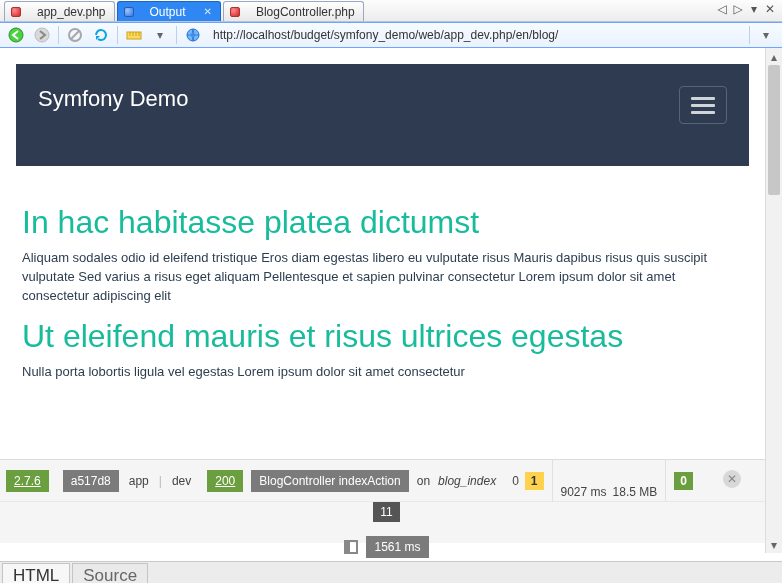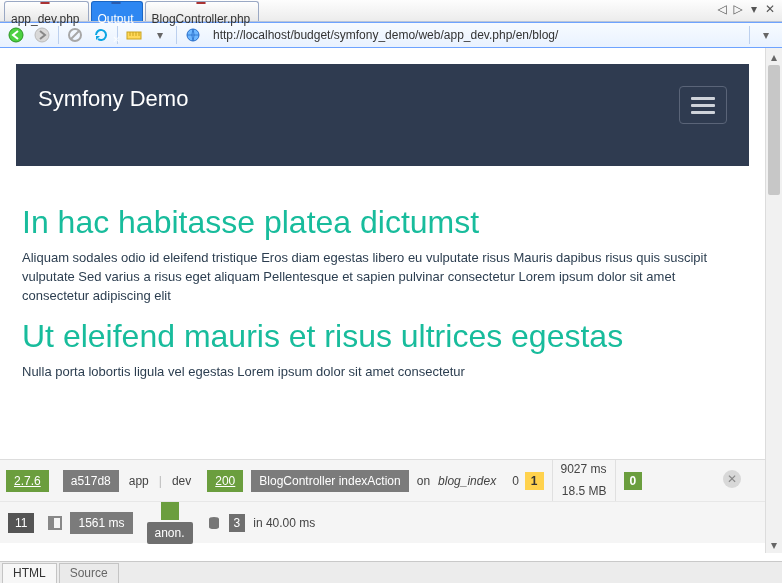--- a/index.html
+++ b/index.html
@@ -1,19 +1,19 @@
 <!DOCTYPE html>
 <html><head>
 <meta charset="utf-8">
 <style>
   * { box-sizing: border-box; margin: 0; padding: 0; }
   html, body { width: 782px; height: 583px; font-family: "Segoe UI", Arial, sans-serif; font-size: 12px; background: #fff; }
   
   .tabstrip { height: 22px; background: linear-gradient(#fdfdfd,#ececec); border-bottom: 1px solid #b8c4d8; display: flex; align-items: flex-end; padding-left: 4px; position: relative; }
-  .tab { height: 20px; display: flex; align-items: center; padding: 0 8px 0 6px; gap: 8px; border: 1px solid #9aa8c4; border-bottom: none; border-radius: 3px 3px 0 0; margin-right: 2px; background: linear-gradient(#fefefe,#e8e8e8); color: #333; cursor: pointer; flex-direction: column; }
+  .tab { height: 20px; display: flex; align-items: center; padding: 0 8px 0 6px; gap: 16px; border: 1px solid #9aa8c4; border-bottom: none; border-radius: 3px 3px 0 0; margin-right: 2px; background: linear-gradient(#fefefe,#e8e8e8); color: #333; cursor: pointer; }
   .tab.active { background: #2e87f2; color: #fff; border-color: #1b66c4; }
   .tab .red-dot { width: 10px; height: 10px; border: 1px solid #a33; background: radial-gradient(circle at 30% 30%, #ff8d8d, #d62424); border-radius: 2px; }
   .tab .blue-dot { width: 10px; height: 10px; border: 1px solid #2a5db0; background: radial-gradient(circle at 30% 30%, #9fc7ff, #2e75e6); border-radius: 2px; }
   .tab .close { font-size: 10px; opacity: .8; margin-left: 2px; }
   .tabstrip-right { position: absolute; right: 6px; top: 2px; display: flex; gap: 4px; color: #555; }
   .arrow-ico { width: 12px; text-align: center; cursor: pointer; }
   
   .toolbar { height: 26px; border-top: 1px solid #6ea3ff; border-bottom: 1px solid #6ea3ff; background: linear-gradient(#f7fbff,#e9f2ff); display: flex; align-items: center; padding: 0 6px; gap: 6px; }
   .tool-btn { width: 20px; height: 20px; display: flex; align-items: center; justify-content: center; border-radius: 3px; cursor: pointer; }
   .vsep { width: 1px; height: 18px; background: #bcd0ee; }
@@ -38,31 +38,31 @@
   p.ptxt { color: #2c3e50; font-size: 13px; line-height: 1.45; margin-bottom: 6px; }
   
   .sf-bar { position: absolute; left: 0; right: 17px; bottom: 52px; background: #f5f5f5; border-top: 1px solid #ddd; height: 42px; display: flex; align-items: center; font-size: 12px; color: #444; }
   .sf-badge { padding: 4px 8px; color: #fff; background: #6b9e3e; margin: 0 6px 0 6px; text-decoration: underline; }
   .sf-gray { padding: 4px 8px; background: #7b7b7b; color: #fff; }
   .sf-cell { padding: 0 8px; border-right: 1px solid #e0e0e0; height: 100%; display: flex; align-items: center; gap: 6px; }
   .sf-cell.noborder { border-right: none; }
   .chip-y { background: #ffd24d; color: #333; padding: 2px 6px; font-weight: bold; }
   .chip-g { background: #6b9e3e; color: #fff; padding: 2px 6px; font-weight: bold; }
   .sf-x { position: absolute; right: 24px; top: 10px; width: 18px; height: 18px; border-radius: 50%; background: #d8d8d8; color: #888; display: flex; align-items: center; justify-content: center; font-size: 12px; cursor: pointer; }
-  .sf-bar2 { position: absolute; left: 0; right: 17px; bottom: 10px; background: #f5f5f5; border-top: 1px solid #e7e7e7; height: 42px; display: flex; align-items: center; gap: 14px; padding-left: 8px; font-size: 12px; color: #444; }
+  .sf-bar2 { position: absolute; left: 0; right: 17px; bottom: 10px; background: #f5f5f5; border-top: 1px solid #e7e7e7; height: 42px; display: flex; align-items: center; gap: 14px; padding-left: 8px; font-size: 12px; color: #444; flex-direction: column; }
   .sq { width: 18px; height: 18px; background: #6b9e3e; }
   .darkchip { background: #555; color: #fff; padding: 3px 7px; }
   .graytt { background: #6f6f6f; color: #fff; padding: 4px 8px; border-radius: 2px; }
   .xtiny { background: #6f6f6f; color:#fff; padding:2px 5px; }
   .db-ico { width:14px; height:14px; }
   .panel-ico { width:14px; height:14px; border:2px solid #888; position:relative;}
   .panel-ico::before{content:"";position:absolute;left:0;top:0;bottom:0;width:4px;background:#888;}
   
   .bottom-tabs { position: absolute; bottom: 0; left: 0; right: 0; height: 22px; background: #ececec; border-top: 1px solid #c9c9c9; display: flex; align-items: flex-end; }
-  .btab { height: 20px; padding: 2px 10px; border: 1px solid #c4c4c4; border-bottom: none; margin-left: 2px; background: #f7f7f7; color: #333; cursor: pointer; font-size: 12px; }
+  .btab { height: 20px; padding: 2px 10px; border: 1px solid #c4c4c4; border-bottom: none; margin-left: 2px; background: #f7f7f7; color: #333; cursor: pointer; font-size: 17px; }
   .btab.inactive { background: #eaeaea; color: #666; }
   
   svg { display: block; }
 </style>
 </head>
 <body>
 
 <div class="tabstrip">
   <div class="tab">
     <span class="red-dot"></span>
@@ -168,21 +168,21 @@
       <div class="sf-cell noborder" style="gap:8px">
         <span class="sf-badge" style="margin:0">200</span>
         <span class="sf-gray">BlogController indexAction</span>
         <span>on</span>
         <span style="font-style:italic">blog_index</span>
       </div>
       <div class="sf-cell">
         <span>0</span>
         <span class="chip-y">1</span>
       </div>
-      <div class="sf-cell" style="flex-direction:column; align-items:flex-end; justify-content:center; line-height:1.3">
+      <div class="sf-cell" style="flex-direction:row; align-items:flex-end; justify-content:center; line-height:1.3">
         <span>9027 ms</span>
         <span>18.5 MB</span>
       </div>
       <div class="sf-cell noborder">
         <span class="chip-g">0</span>
       </div>
       <div class="sf-x">✕</div>
     </div>
 
     <div class="sf-bar2">

